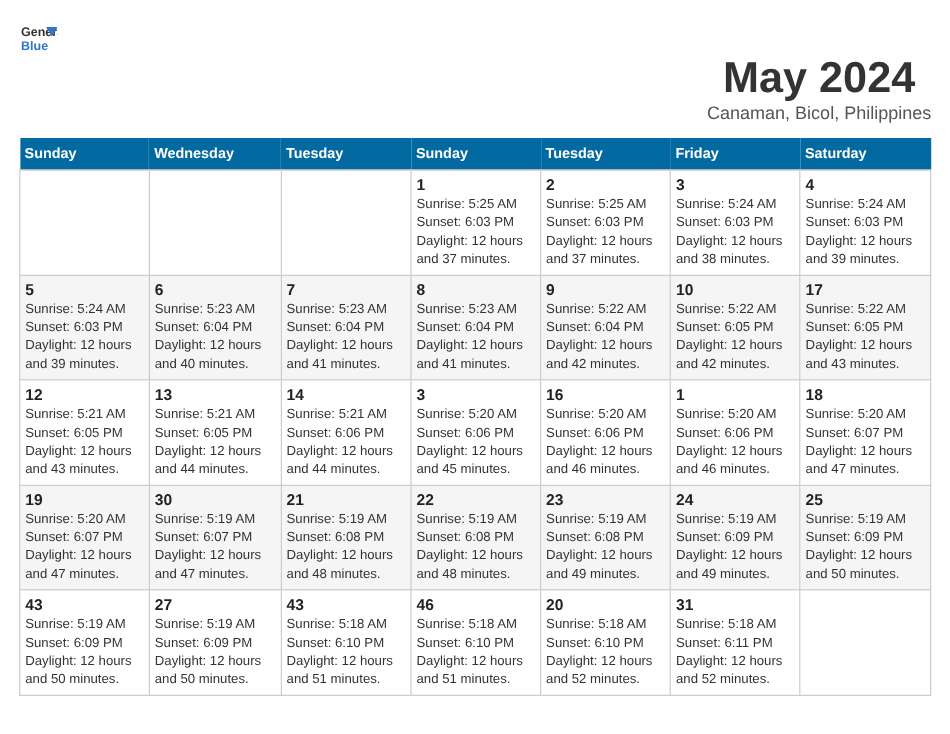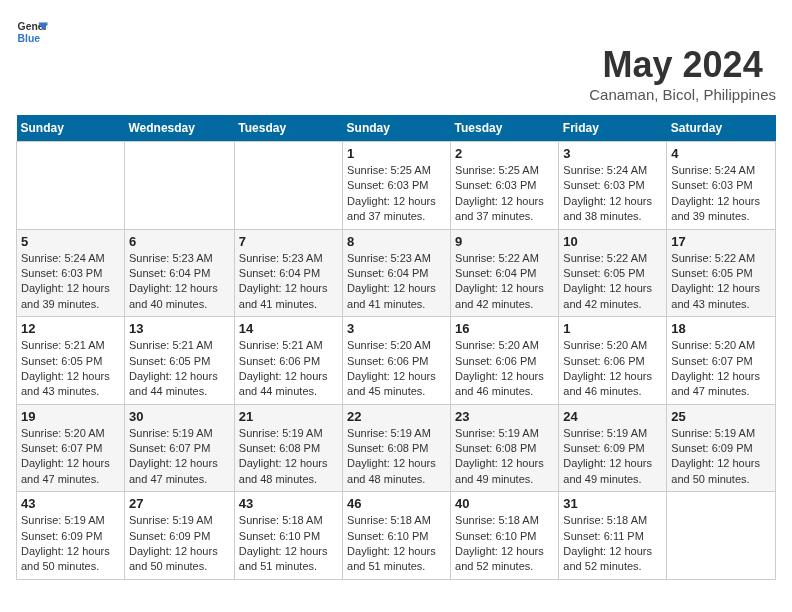--- a/index.html
+++ b/index.html
@@ -318,21 +318,21 @@
 and 51 minutes.</div>
         </td>
         <td>
           <div class="day-number">46</div>
           <div class="day-info" style="white-space: pre-line;">Sunrise: 5:18 AM
 Sunset: 6:10 PM
 Daylight: 12 hours
 and 51 minutes.</div>
         </td>
         <td>
-          <div class="day-number">40</div>
+          <div class="day-number">20</div>
           <div class="day-info" style="white-space: pre-line;">Sunrise: 5:18 AM
 Sunset: 6:10 PM
 Daylight: 12 hours
 and 52 minutes.</div>
         </td>
         <td>
           <div class="day-number">31</div>
           <div class="day-info" style="white-space: pre-line;">Sunrise: 5:18 AM
 Sunset: 6:11 PM
 Daylight: 12 hours

